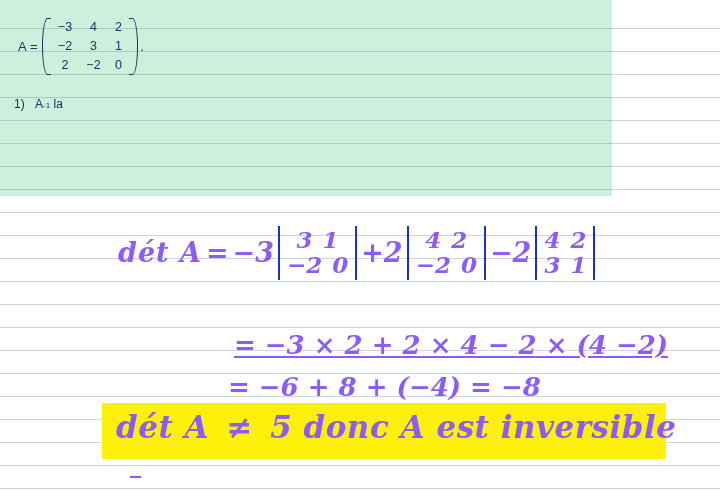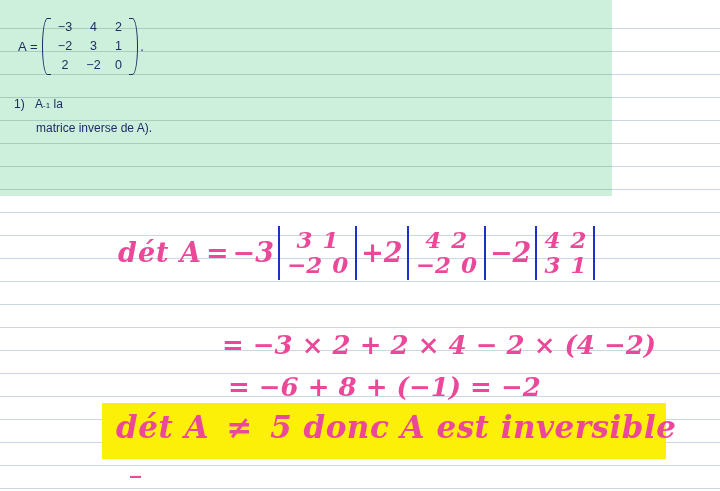--- a/index.html
+++ b/index.html
@@ -117,21 +117,21 @@
     display: flex;
     align-items: baseline;
   }
   .q-block .q-num { margin-right: 7px; }
   .q-block .q-line2 { margin-left: 22px; }
   .inv-exp { font-size: 8px; vertical-align: super; }
 
   
   .hand {
     position: absolute;
-    color: #ec4899;
+    color: #8b5cf6;
     font-family: "DejaVu Serif", serif;
     font-weight: 700;
     font-style: italic;
     white-space: nowrap;
   }
 
   #hw-line1 {
     left: 118px;
     top: 228px;
     font-size: 27px;
@@ -161,23 +161,24 @@
   }
   .hmat::before { left: 2px; }
   .hmat::after  { right: 2px; }
   .hmat .r {
     display: flex;
     gap: 10px;
   }
   .hmat .r span { display: inline-block; min-width: 14px; text-align: center; }
 
   #hw-line2 {
-    left: 222px;
+    left: 234px;
     top: 330px;
     font-size: 26px;
+    text-decoration: underline;
   }
   #hw-line3 {
     left: 228px;
     top: 372px;
     font-size: 26px;
   }
 
   
   #hl-box {
     position: absolute;
@@ -242,21 +243,20 @@
 
     <div class="q-block">
       <div class="q-line1">
         <span class="q-num">1)</span>
         <span>&nbsp;</span>
         <span>A</span>
         <span class="inv-exp">-1</span>
         <span>&nbsp;</span>
         <span>la</span>
       </div>
-      <div class="q-line2">matrice inverse de A).</div>
     </div>
 
   </div>
 </div>
 
 <div class="hand" id="hw-line1">
   <span class="det">dét A</span>
   <span class="eq">=</span>
   <span>−3</span>
   <span class="hmat">
@@ -287,21 +287,21 @@
       <span>2</span>
     </span>
     <span class="r">
       <span>3</span>
       <span>1</span>
     </span>
   </span>
 </div>
 
 <div class="hand" id="hw-line2">= −3 × 2 + 2 × 4 − 2 × (4 −2)</div>
-<div class="hand" id="hw-line3">= −6 + 8 + (−1) = −2</div>
+<div class="hand" id="hw-line3">= −6 + 8 + (−4) = −8</div>
 
 <div id="hl-box"></div>
 <div class="hand" id="hw-concl">
   <span>dét A</span>
   <span class="neq">≠</span>
   <span>5 donc   A est inversible</span>
 </div>
 <div class="hand" id="hw-tail">_</div>
 
 </body></html>

